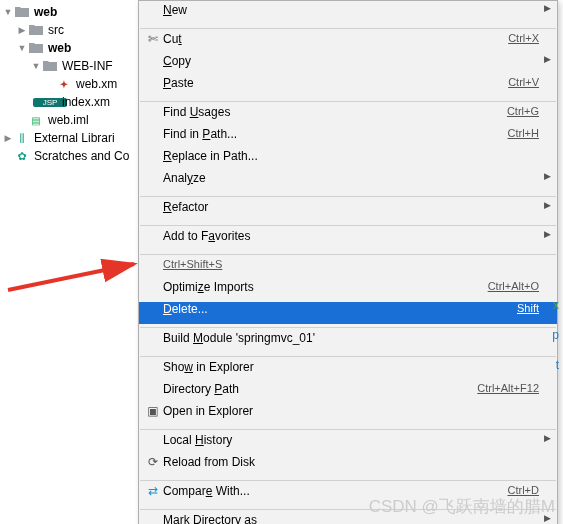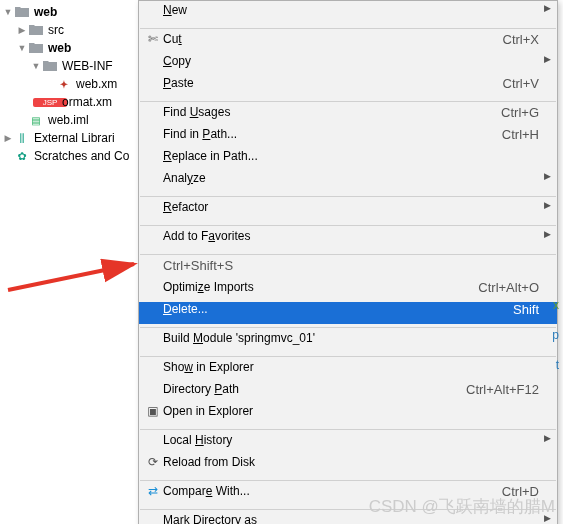--- a/index.html
+++ b/index.html
@@ -42,21 +42,21 @@
 .ticon {
   width: 16px; height: 16px;
   display: inline-flex;
   align-items: center;
   justify-content: center;
   margin-right: 4px;
 }
 .folder { color: #6a737d; }
 .folder svg { width:14px; height:12px; }
 .xml { color:#c0392b; font-size:10px; font-weight:bold; }
-.jsp { background:#ef4444; color:#fff; font-size:8px; padding:0 10px; border-radius:2px; }
+.jsp { background:#0f766e; color:#fff; font-size:8px; padding:0 10px; border-radius:2px; }
 .iml { color:#27ae60; font-size:10px; }
 .lib { color:#16a085; font-size:11px; }
 .scratch { color:#16a085; font-size:11px; }
 .bold { font-weight: bold; }
 
 
 .menu {
   position: absolute;
   left: 138px;
   top: 0;
@@ -79,21 +79,21 @@
 .micon {
   width: 20px;
   display: inline-flex;
   align-items: center;
   justify-content: center;
   color: #555;
   font-size: 12px;
 }
 .menu-row.highlight .micon { color:#fff; }
 .mlabel { flex: 1; }
-.mshort { color: #555; font-size: 13px; }
+.mshort { color: #555; font-size: 11px; text-decoration: underline; }
 .menu-row.highlight .mshort { color:#fff; }
 .msub {
   width: 12px;
   text-align: right;
   color: #555;
   font-size: 9px;
 }
 .menu-row.highlight .msub { color:#fff; }
 .sep {
   height: 1px;
@@ -170,21 +170,21 @@
   <div class="tree-row">
     <span class="indent" style="width:56px"></span>
     <span class="ticon xml">✦</span>
     <span>web.xm</span>
   </div>
   <div class="tree-row">
     <span class="indent" style="width:42px"></span>
     <span class="ticon">
         <span class="jsp">JSP</span>
       </span>
-    <span>ormat.xm</span>
+    <span>index.xm</span>
   </div>
   <div class="tree-row">
     <span class="indent" style="width:28px"></span>
     <span class="ticon iml">▤</span>
     <span>web.iml</span>
   </div>
   <div class="tree-row">
     <span class="indent" style="width:2px"></span>
       <span class="arrow right"></span>
     <span class="ticon lib">⫼</span>

